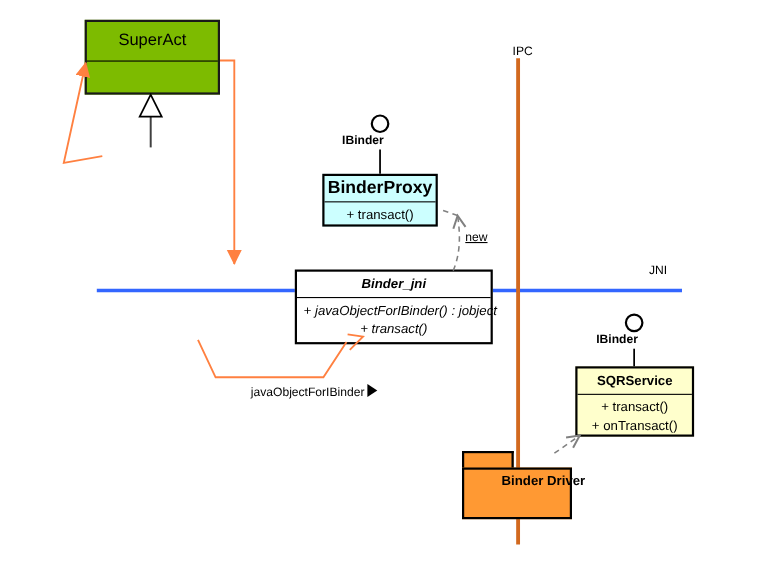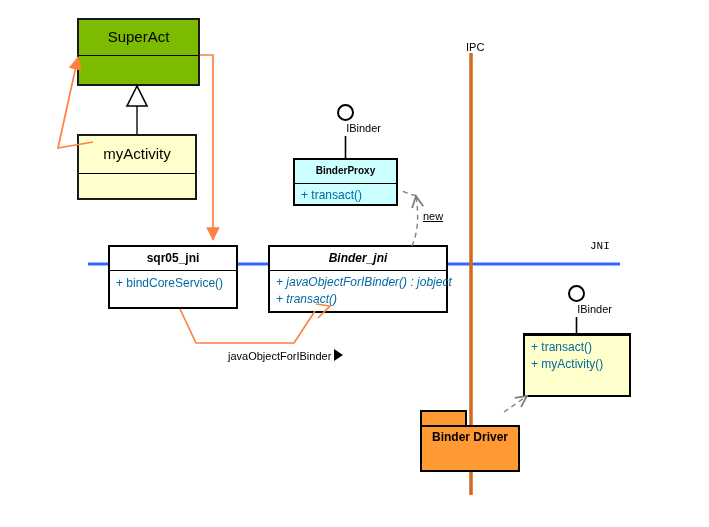--- a/index.html
+++ b/index.html
@@ -37,22 +37,23 @@
     text-align: center;
     font-weight: bold;
     color: #000000;
     white-space: nowrap;
     overflow: hidden;
   }
   .uml-compartment {
     box-sizing: border-box;
     width: 100%;
     border-top: 1px solid #000000;
-    color: #0369a1;
+    color: #000000;
     padding: 2px 6px;
+    text-align: center;
   }
   .uml-compartment.empty { padding: 0; }
   .uml-member {
     white-space: nowrap;
     line-height: 17px;
     font-size: 12px;
   }
 
   
   #box-superact {
@@ -82,21 +83,21 @@
   }
   #box-myactivity .uml-compartment { height: 25px; }
 
   
   #box-binderproxy {
     left: 293px; top: 158px; width: 105px; height: 48px;
     background: #ccffff;
     border: 2px solid #000000;
   }
   #box-binderproxy .uml-title {
-    font-size: 10px;
+    font-size: 16px;
     line-height: 22px;
     height: 23px;
   }
   #box-binderproxy .uml-compartment { padding-top: 3px; }
 
   
   #box-sqr05 {
     left: 108px; top: 245px; width: 130px; height: 64px;
     background: #ffffff;
   }
@@ -157,56 +158,57 @@
   }
   #pkg-binderdriver .pkg-label {
     position: absolute;
     left: 0; top: 20px;
     width: 100px;
     text-align: center;
     font-size: 12px;
     font-weight: bold;
     color: #000000;
     white-space: nowrap;
+    padding-left: 24px;
   }
 
   
   .lollipop { position: absolute; }
   .lollipop .ball {
     position: absolute;
     left: 0; top: 0;
     width: 17px; height: 17px;
     box-sizing: border-box;
     border: 2px solid #000000;
     border-radius: 50%;
     background: #ffffff;
   }
   .lollipop .iface-label {
     position: absolute;
     top: 18px;
     left: -26px;
     width: 70px;
-    text-align: right;
+    text-align: left;
     font-size: 11px;
-    font-weight: normal;
+    font-weight: bold;
     color: #000000;
     white-space: nowrap;
   }
   #lolli-binderproxy { left: 337px; top: 104px; }
   #lolli-sqrservice { left: 568px; top: 285px; }
 
   
   .free-label {
     position: absolute;
     font-size: 11px;
     color: #000000;
     white-space: nowrap;
   }
   #label-ipc { left: 466px; top: 41px; text-align: center; }
-  #label-jni { left: 590px; top: 240px; font-family: Liberation Mono, monospace; }
+  #label-jni { left: 590px; top: 240px; }
   #label-new { left: 423px; top: 210px; text-decoration: underline; }
   #label-javaobject {
     left: 192px; top: 349px;
     font-size: 11px;
     margin-left: 36px;
   }
   #label-javaobject .tri-marker {
     display: inline-block;
     margin-left: 3px;
     vertical-align: -1px;
@@ -234,51 +236,42 @@
     <line x1="88" y1="264" x2="620" y2="264" stroke="#3366ff" stroke-width="3.2"></line>
 
     <line x1="471" y1="53" x2="471" y2="495" stroke="#d2691e" stroke-width="3.5"></line>
   </svg>
 
   <div class="uml-box" id="box-superact">
     <div class="uml-title">SuperAct</div>
     <div class="uml-compartment empty"></div>
   </div>
 
-  <div class="uml-box" id="box-myactivity">
-    <div class="uml-title">myActivity</div>
-    <div class="uml-compartment empty"></div>
-  </div>
 
   <div class="uml-box" id="box-binderproxy">
     <div class="uml-title">BinderProxy</div>
     <div class="uml-compartment">
       <div class="uml-member">+ transact()</div>
     </div>
   </div>
 
-  <div class="uml-box" id="box-sqr05">
-    <div class="uml-title">sqr05_jni</div>
-    <div class="uml-compartment">
-      <div class="uml-member">+ bindCoreService()</div>
-    </div>
-  </div>
 
   <div class="uml-box" id="box-binderjni">
     <div class="uml-title">Binder_jni</div>
     <div class="uml-compartment">
       <div class="uml-member">+ javaObjectForIBinder() : jobject</div>
       <div class="uml-member">+ transact()</div>
     </div>
   </div>
 
   <div class="uml-box" id="box-sqrservice">
+    <div class="uml-title">SQRService</div>
     <div class="uml-compartment">
       <div class="uml-member">+ transact()</div>
-      <div class="uml-member">+ myActivity()</div>
+      <div class="uml-member">+ onTransact()</div>
     </div>
   </div>
 
   <div id="pkg-binderdriver">
     <div class="pkg-tab"></div>
     <div class="pkg-body"></div>
     <div class="pkg-label">Binder Driver</div>
   </div>
 
   <div class="lollipop" id="lolli-binderproxy">

